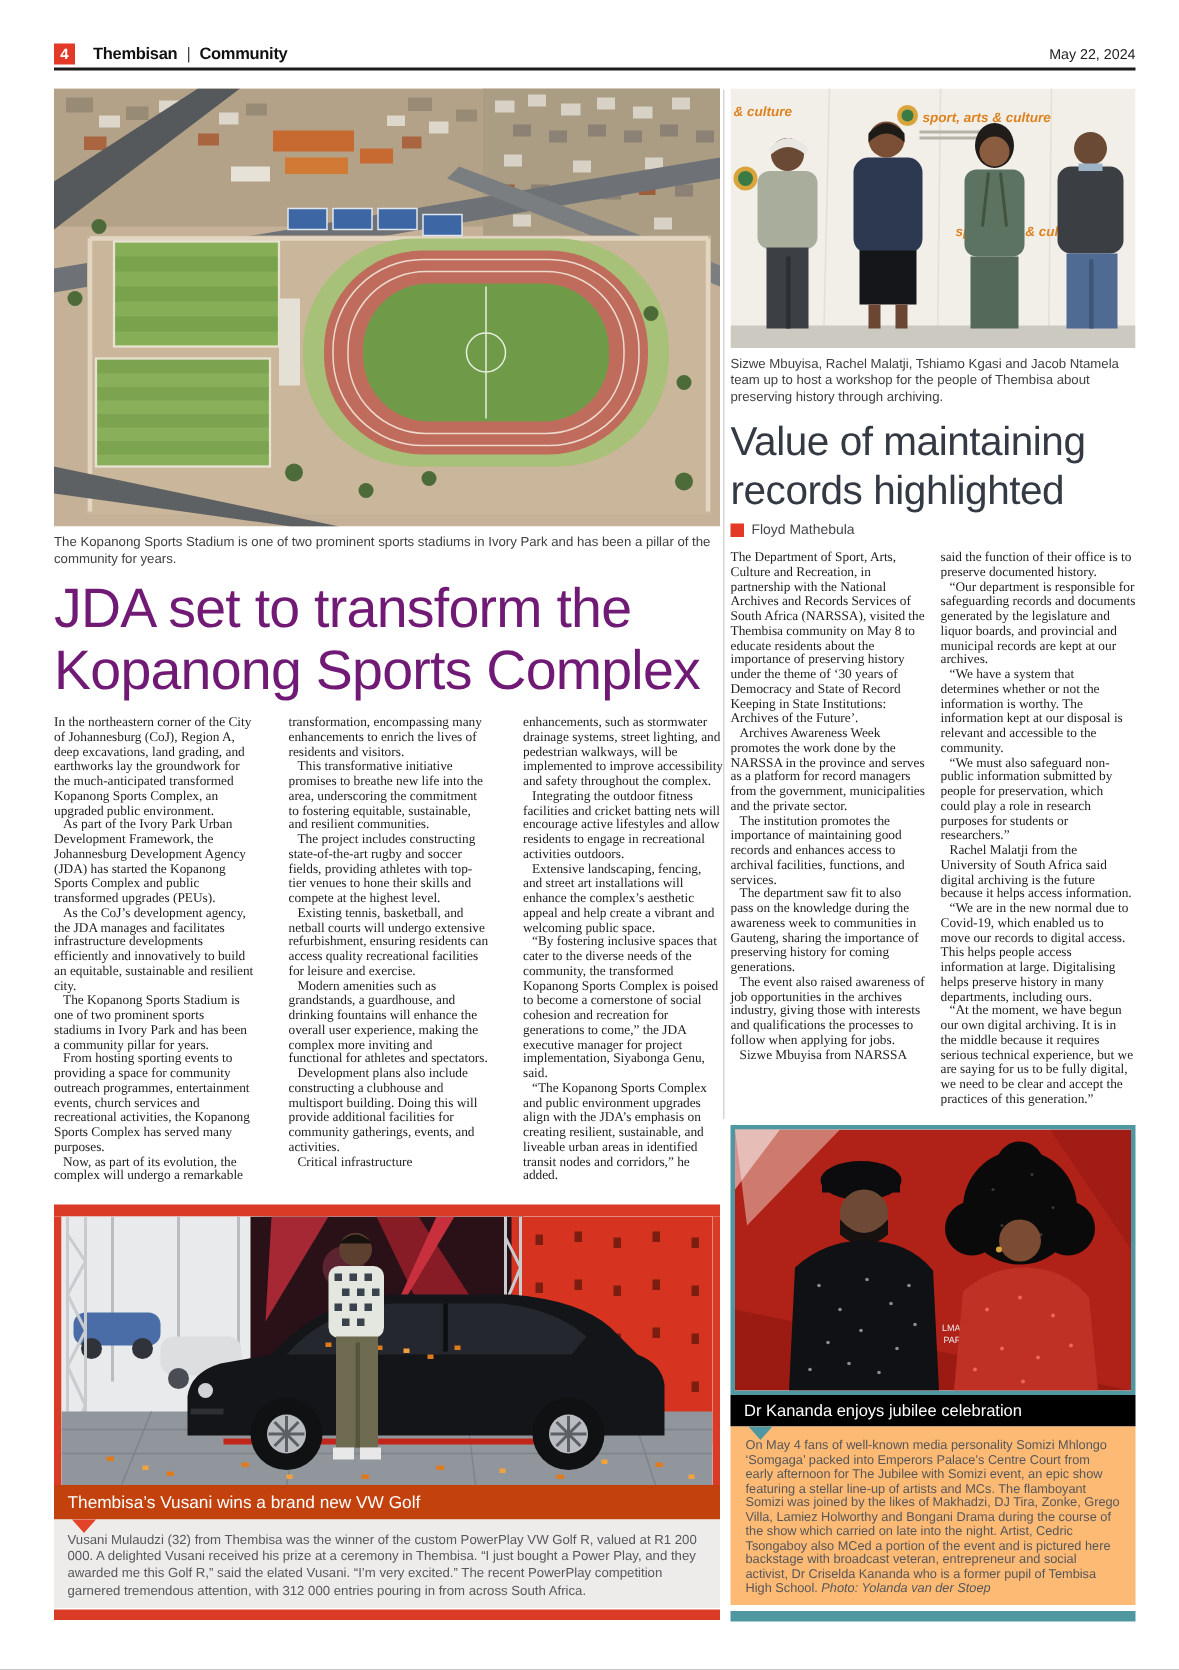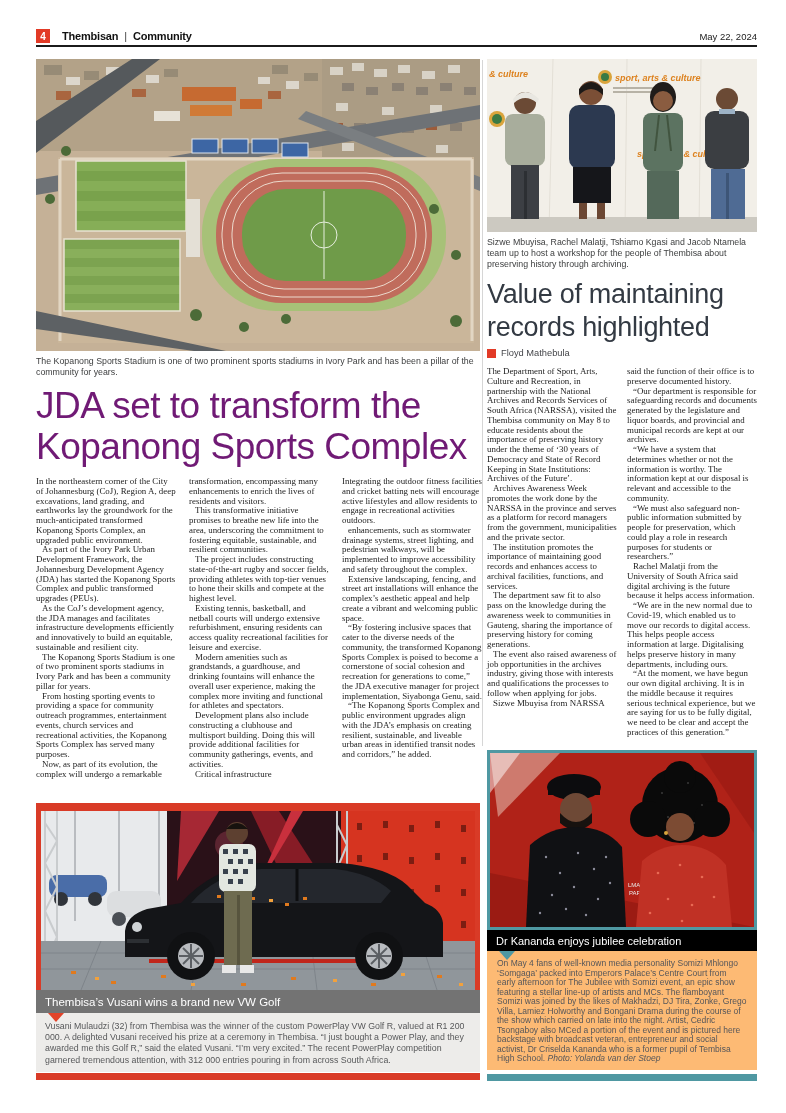--- a/index.html
+++ b/index.html
@@ -29,36 +29,36 @@
   .rec-head{left:487px;top:267px;width:272px;color:#333a43;font-size:27px;line-height:33px;
             letter-spacing:-0.3px;margin-top:11px;}
 
   
   .byline{left:487px;top:348px;display:flex;align-items:center;gap:5px;}
   .byline-sq{width:9px;height:9px;background:#e23a26;}
   .byline-name{font-size:9.3px;color:#45464a;}
 
   
   .bodywrap{display:flex;}
-  .main-body{left:36px;top:477px;width:446px;gap:13px;}
+  .main-body{left:36px;top:477px;width:446px;gap:23px;}
   .rec-body{left:487px;top:367px;width:270px;gap:10px;}
   .newscol{font-family:"Liberation Serif",serif;font-size:8.9px;line-height:9.75px;color:#1d1d1d;}
   .main-body .newscol{width:140px;}
   .rec-body .newscol{width:130px;}
   .newscol p{margin:0;text-indent:6px;}
   .newscol p:first-child{text-indent:0;}
 
   .vrule{left:482px;top:60px;width:1px;height:686px;background:#d6d6d6;}
 
   
   .golf-mod{left:36px;top:803px;width:444px;}
   .bar-red{height:8px;background:#d93b27;}
   .golf-photo-wrap{border-left:5px solid #d93b27;border-right:5px solid #d93b27;}
   .banner{height:23px;display:flex;align-items:center;padding:0 9px;color:#fff;font-size:11.5px;}
-  .banner-red{background:#737373;}
+  .banner-red{background:#c2410c;}
   .capbox{font-size:8.8px;line-height:11.2px;color:#57585a;padding:8px 9px 6px 9px;}
   .capbox-gray{background:#edecea;}
   .bar-red-btm{height:7px;background:#d93b27;margin-top:1px;}
   .ptr{width:0;height:0;border-left:8px solid transparent;border-right:8px solid transparent;}
   .ptr-red{border-top:9px solid #e24329;left:12px;top:210px;}
   .ptr-teal{border-top:9px solid #4f98a2;left:12px;top:201px;}
 
   
   .jub-mod{left:487px;top:750px;width:270px;}
   .jub-photo-wrap{border:3px solid #4f98a2;box-sizing:border-box;width:270px;}
@@ -230,22 +230,22 @@
     <div class="newscol">
         <p>transformation, encompassing many enhancements to enrich the lives of residents and visitors.</p>
         <p>This transformative initiative promises to breathe new life into the area, underscoring the commitment to fostering equitable, sustainable, and resilient communities.</p>
         <p>The project includes constructing state-of-the-art rugby and soccer fields, providing athletes with top-tier venues to hone their skills and compete at the highest level.</p>
         <p>Existing tennis, basketball, and netball courts will undergo extensive refurbishment, ensuring residents can access quality recreational facilities for leisure and exercise.</p>
         <p>Modern amenities such as grandstands, a guardhouse, and drinking fountains will enhance the overall user experience, making the complex more inviting and functional for athletes and spectators.</p>
         <p>Development plans also include constructing a clubhouse and multisport building. Doing this will provide additional facilities for community gatherings, events, and activities.</p>
         <p>Critical infrastructure</p>
       </div>
     <div class="newscol">
+        <p>enhancements, such as stormwater drainage systems, street lighting, and pedestrian walkways, will be implemented to improve accessibility and safety throughout the complex.</p>
         <p>Integrating the outdoor fitness facilities and cricket batting nets will encourage active lifestyles and allow residents to engage in recreational activities outdoors.</p>
-        <p>enhancements, such as stormwater drainage systems, street lighting, and pedestrian walkways, will be implemented to improve accessibility and safety throughout the complex.</p>
         <p>Extensive landscaping, fencing, and street art installations will enhance the complex’s aesthetic appeal and help create a vibrant and welcoming public space.</p>
         <p>“By fostering inclusive spaces that cater to the diverse needs of the community, the transformed Kopanong Sports Complex is poised to become a cornerstone of social cohesion and recreation for generations to come,” the JDA executive manager for project implementation, Siyabonga Genu, said.</p>
         <p>“The Kopanong Sports Complex and public environment upgrades align with the JDA’s emphasis on creating resilient, sustainable, and liveable urban areas in identified transit nodes and corridors,” he added.</p>
       </div>
   </div>
 
   <div class="abs vrule"></div>
 
   <figure class="abs workshop-fig">
     <svg width="270" height="173" viewBox="0 0 270 173">

